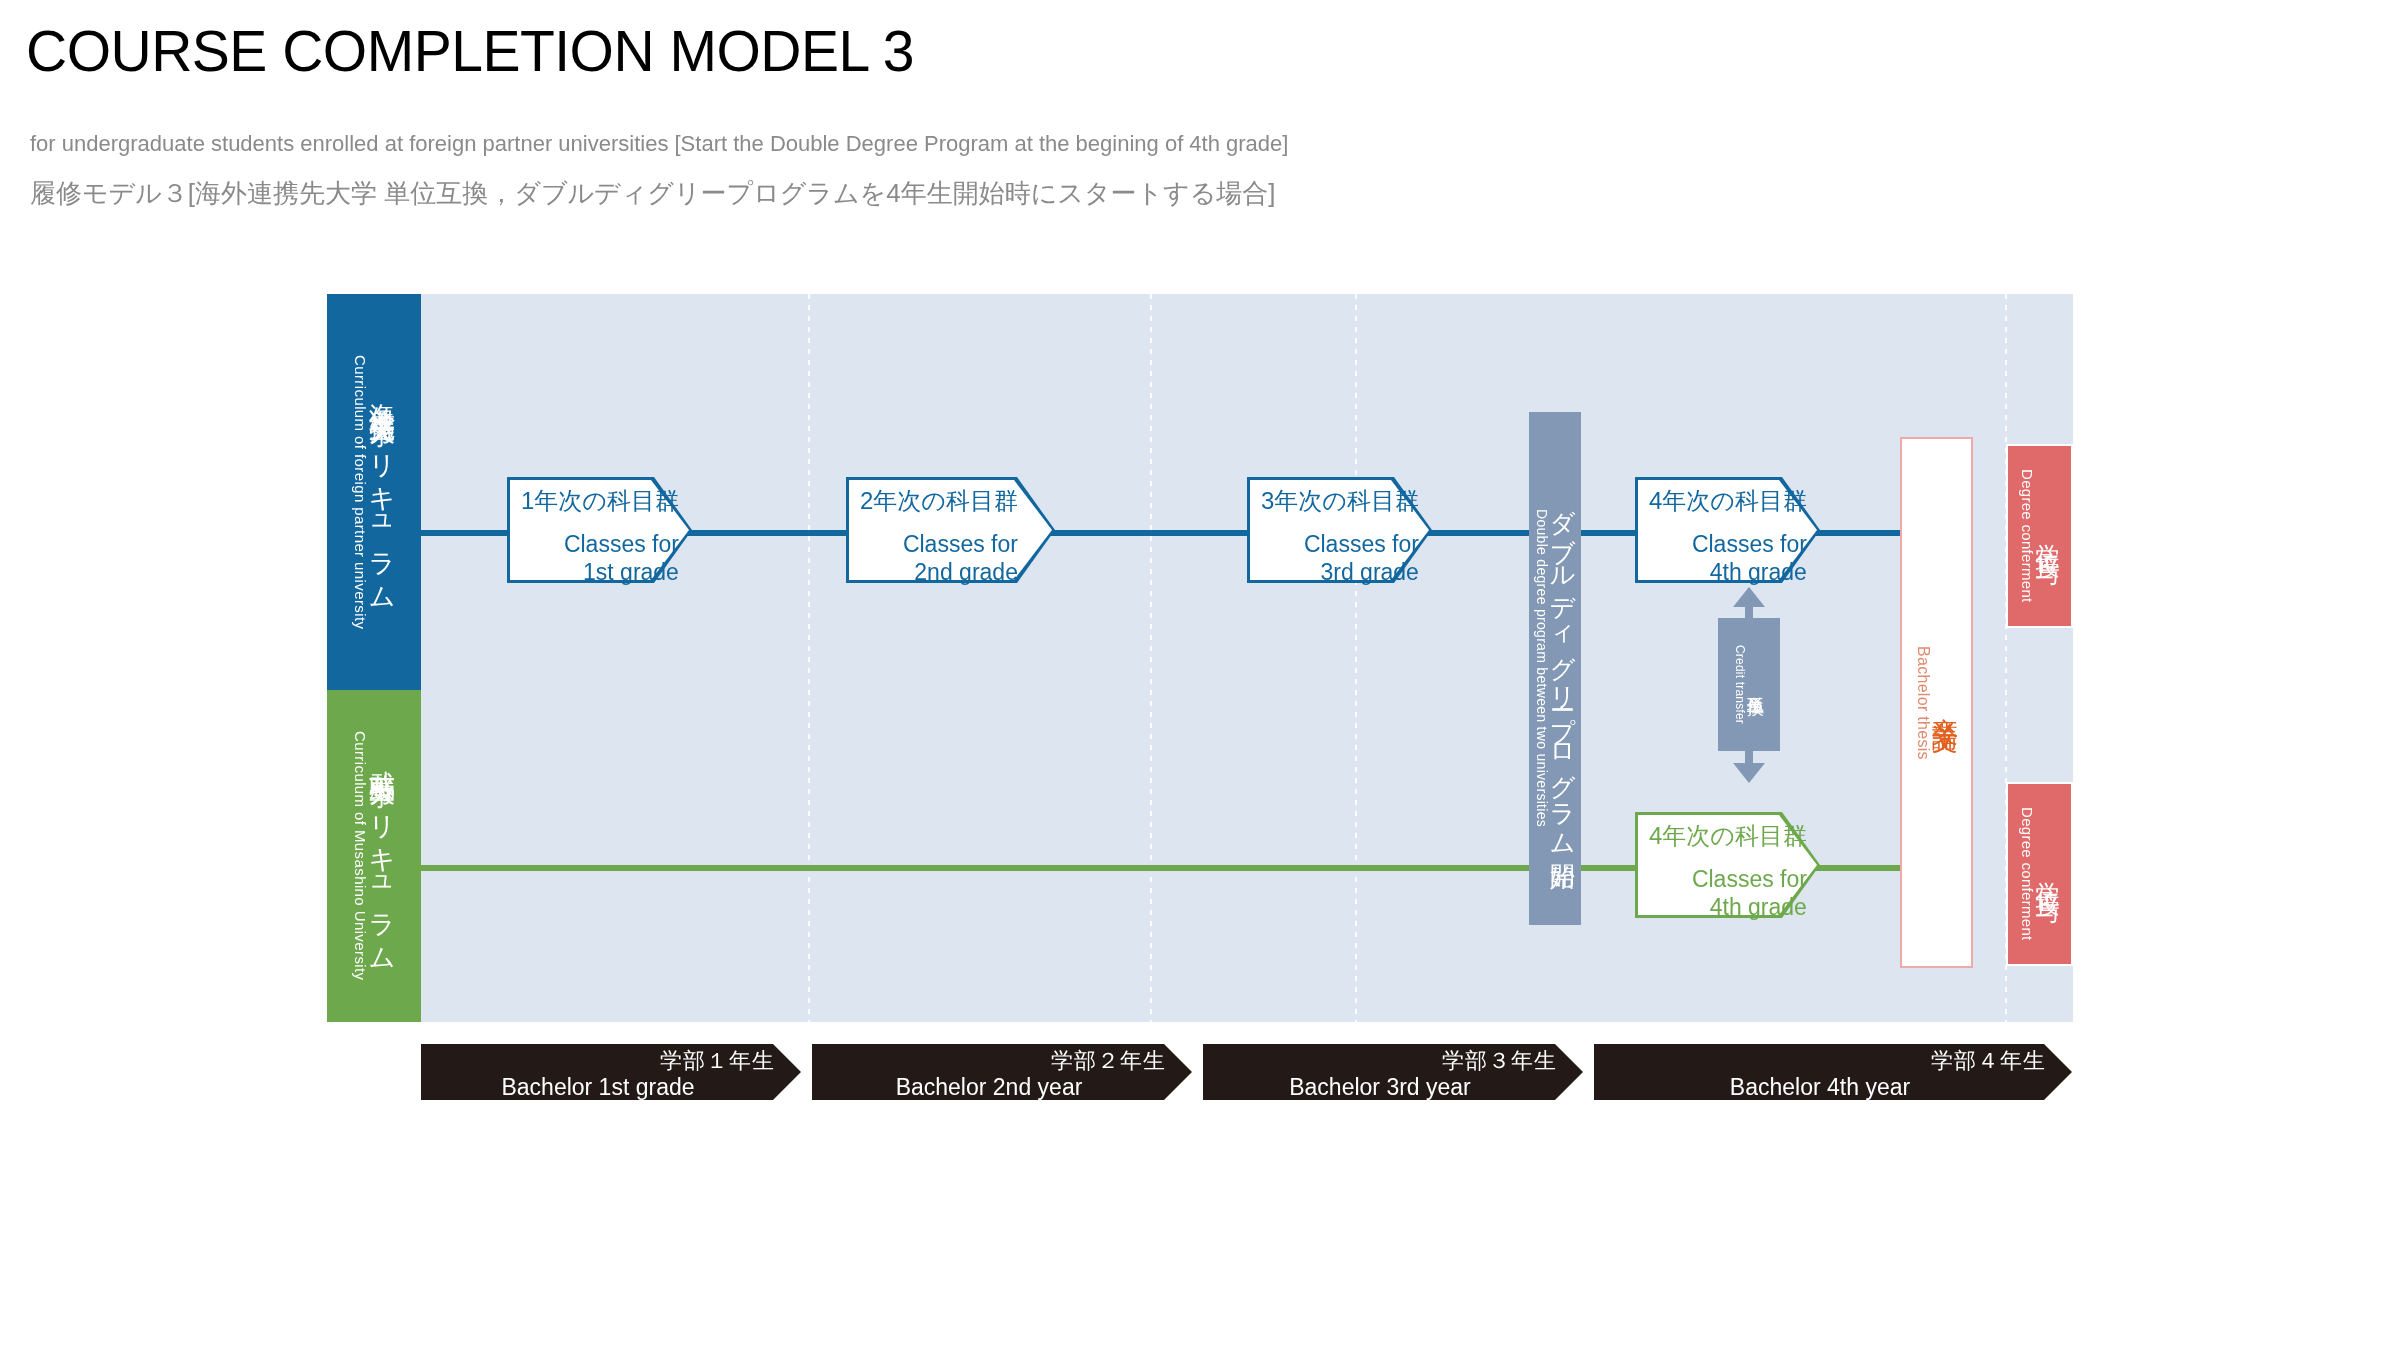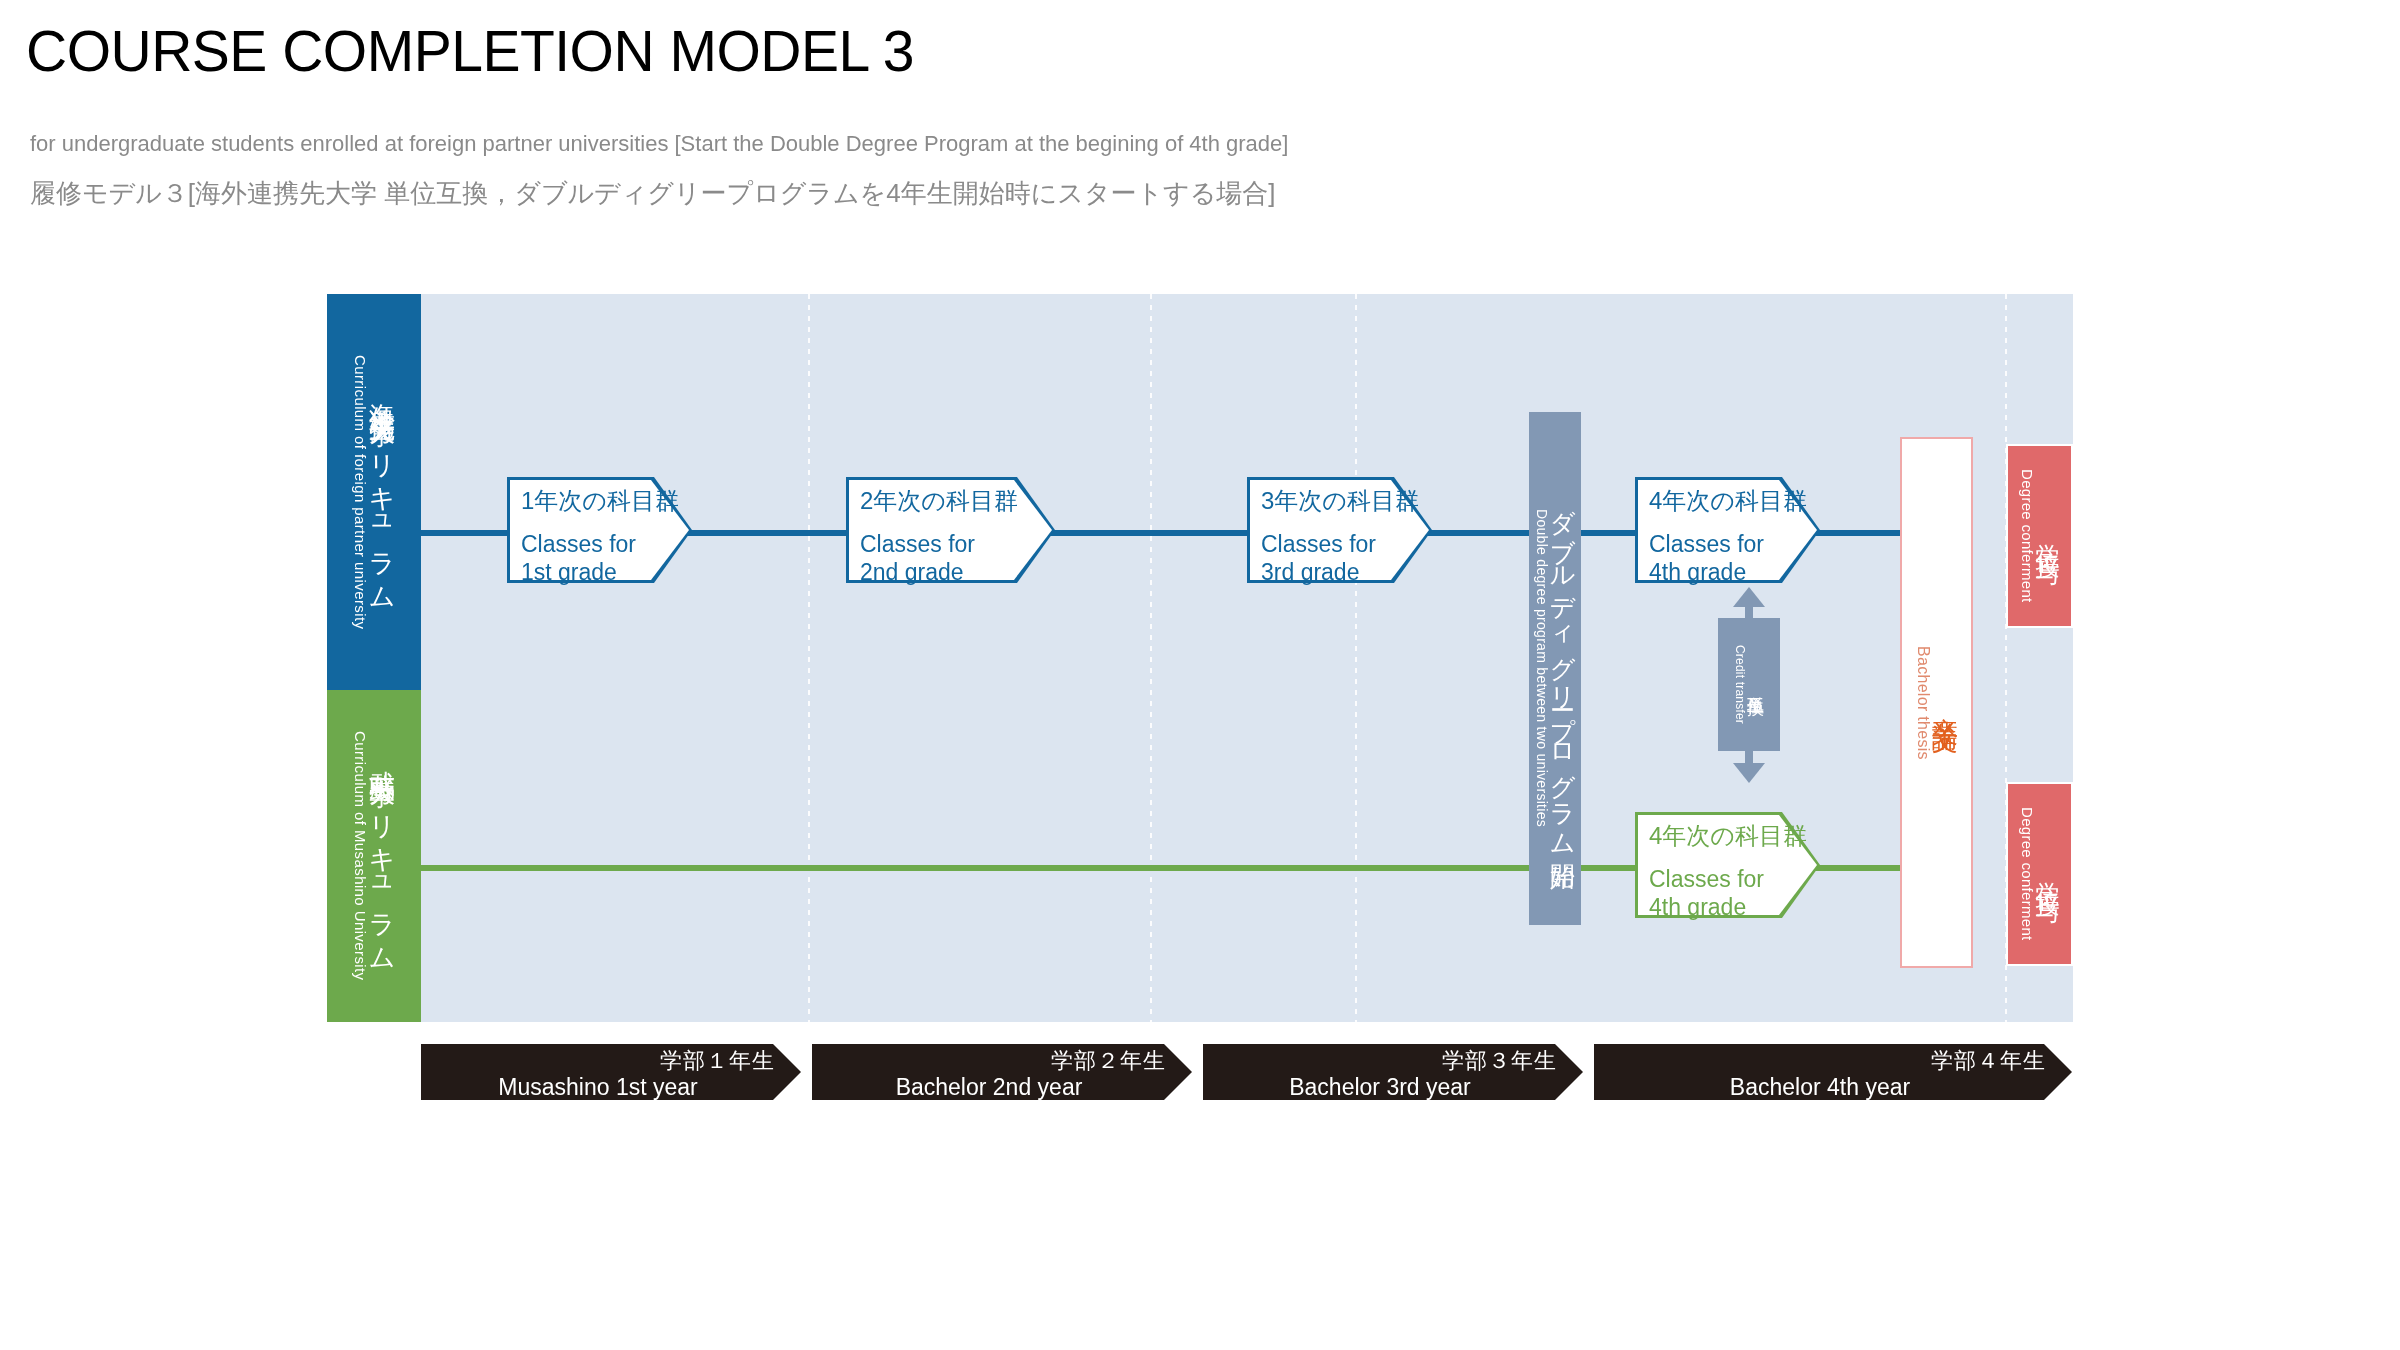--- a/index.html
+++ b/index.html
@@ -69,21 +69,21 @@
   .chev .shape{
     position:absolute;inset:0;
     background:#ffffff;
     clip-path:polygon(0 0, calc(100% - 38px) 0, 100% 50%, calc(100% - 38px) 100%, 0 100%);
   }
   .chev .border{
     position:absolute;inset:0;
     clip-path:polygon(0 0, calc(100% - 38px) 0, 100% 50%, calc(100% - 38px) 100%, 0 100%);
   }
   .chev .txt{
-    position:absolute;left:14px;top:9px;line-height:1.22;
+    position:absolute;left:14px;top:9px;line-height:1.22;text-align:right;
   }
   .chev .ja{font-size:24px;display:block;margin-bottom:15px;}
   .chev .en{font-size:23px;display:block;white-space:pre-line;}
   .chev.blue .border{background:#12679f;}
   .chev.blue .shape{left:3px;right:3px;top:3px;bottom:3px;}
   .chev.blue .txt{color:#12679f;}
   .chev.green .border{background:#6da94c;}
   .chev.green .shape{left:3px;right:3px;top:3px;bottom:3px;}
   .chev.green .txt{color:#6da94c;}
 
@@ -243,21 +243,21 @@
   <span class="ja">学位授与</span>
   <span class="en">Degree conferment</span>
 </div>
 <div id="degree-bottom" class="degree">
   <span class="ja">学位授与</span>
   <span class="en">Degree conferment</span>
 </div>
 
 <div class="yearbar" style="left:421px;width:380px;">
   <span class="ja">学部１年生</span>
-  <span class="en">Musashino 1st year</span>
+  <span class="en">Bachelor 1st grade</span>
 </div>
 <div class="yearbar" style="left:812px;width:380px;">
   <span class="ja">学部２年生</span>
   <span class="en">Bachelor 2nd year</span>
 </div>
 <div class="yearbar" style="left:1203px;width:380px;">
   <span class="ja">学部３年生</span>
   <span class="en">Bachelor 3rd year</span>
 </div>
 <div class="yearbar" style="left:1594px;width:478px;">

